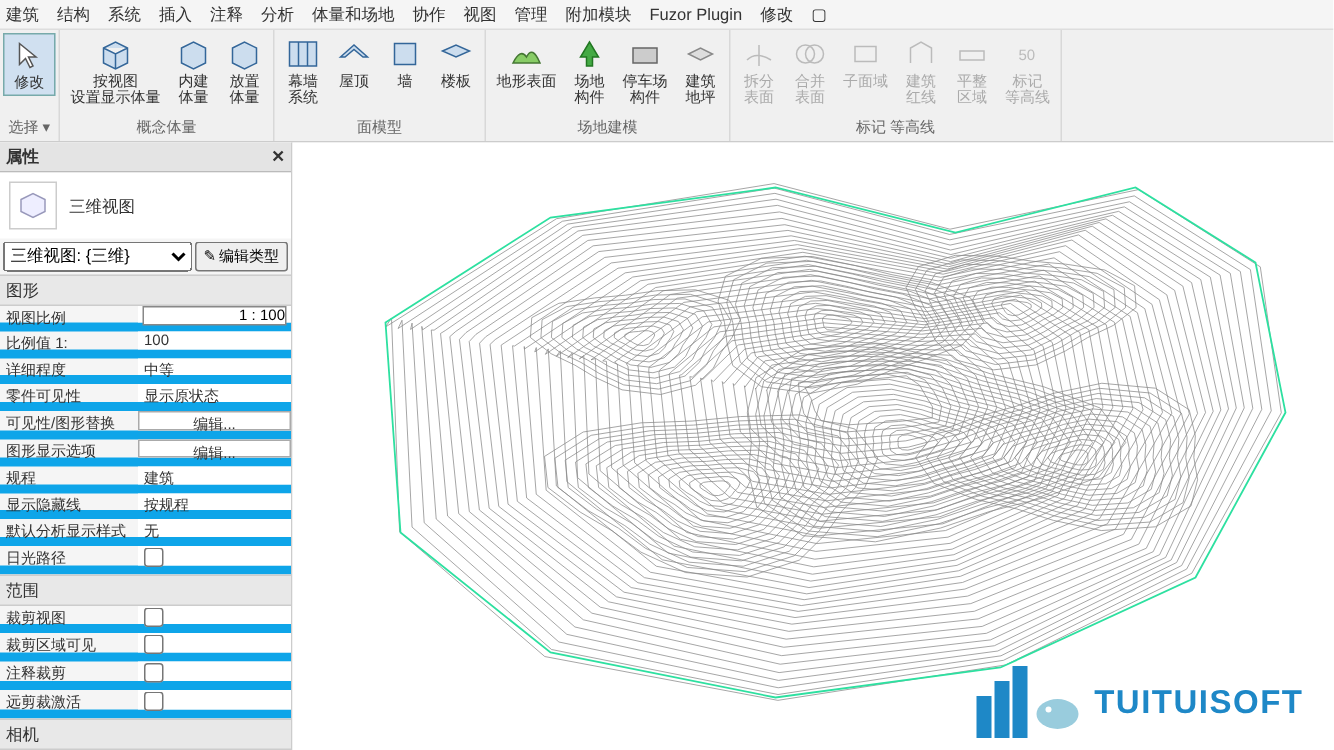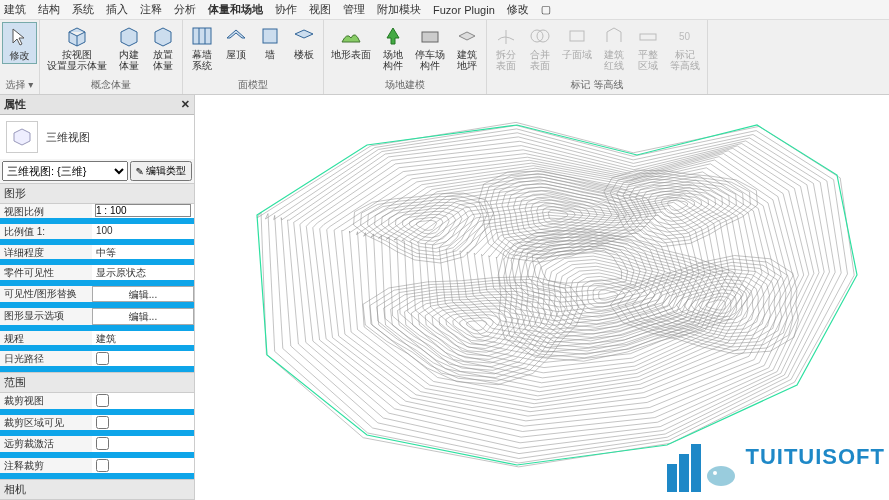--- a/index.html
+++ b/index.html
@@ -20,43 +20,43 @@
 .props-header .x { cursor:pointer; }
 .type-row { display:flex; align-items:center; padding:6px; gap:8px; background:#fff; }
 .type-ic { width:32px; height:32px; border:1px solid #ccc; display:flex; align-items:center; justify-content:center; }
 .selector-row { display:flex; padding:2px; gap:2px; }
 .selector-row select { flex:1; font-size:11px; }
 .editbtn { font-size:10px; padding:1px 4px; display:flex; align-items:center; gap:2px; cursor:pointer; }
 .prop-section { background:#e8e8e8; padding:2px 4px; font-size:11px; border-top:1px solid #ccc; border-bottom:1px solid #ccc; }
 .prop-row { display:flex; border-bottom:6px solid #0ea5e9; min-height:17px; }
 .prop-row .pl { width:92px; padding:1px 4px; font-size:10px; }
 .prop-row .pv { flex:1; padding:1px 4px; font-size:10px; background:#fff; }
-.prop-row .pv input[type=text] { width:100%; border:none; font-size:10px; outline:1px solid #888; }
+.prop-row .pv input[type=text] { width:100%; border:none; font-size:10px; outline:1px solid #888;text-align:right; }
 .prop-row .pv input[type=checkbox] { }
 .editcell { text-align:center; background:#f0f0f0; border:1px solid #aaa; font-size:10px; cursor:pointer; }
 .viewport { flex:1; position:relative; background:#fff; }
-.watermark { position:absolute; right:4px; bottom:8px; display:flex; align-items:flex-start; gap:6px; }
+.watermark { position:absolute; right:20px; bottom:8px; display:flex; align-items:center; gap:6px; }
 .wm-logo { display:flex; align-items:flex-end; gap:2px; }
 .wm-bar { width:10px; background:#1e88c7; }
 .wm-txt { color:#1e88c7; font-weight:bold; font-size:22px; letter-spacing:1px; }
 .wm-sub { color:#888; font-size:12px; }
 svg.map { width:100%; height:100%; }
 .dim { color:#aaa; }
 </style>
 </head>
 <body>
 
 <div class="menubar">
   <span>建筑</span>
   <span>结构</span>
   <span>系统</span>
   <span>插入</span>
   <span>注释</span>
   <span>分析</span>
-  <span style="font-weight:bold">体量和场地</span>
+  <span style="font-weight:normal">体量和场地</span>
   <span>协作</span>
   <span>视图</span>
   <span>管理</span>
   <span>附加模块</span>
   <span>Fuzor Plugin</span>
   <span>修改</span>
   <span>▢</span>
 </div>
 
 <div class="ribbon">
@@ -297,39 +297,47 @@
       </div>
     <div class="prop-row">
         <div class="pl">图形显示选项</div>
         <div class="pv editcell">编辑...</div>
       </div>
     <div class="prop-row">
         <div class="pl">规程</div>
         <div class="pv">建筑</div>
       </div>
     <div class="prop-row">
+        <div class="pl">显示隐藏线</div>
+        <div class="pv">按规程</div>
+      </div>
+    <div class="prop-row">
+        <div class="pl">默认分析显示样式</div>
+        <div class="pv">无</div>
+      </div>
+    <div class="prop-row">
         <div class="pl">日光路径</div>
         <div class="pv"><input type="checkbox" style=""></div>
       </div>
 
     <div class="prop-section">范围</div>
     <div class="prop-row">
         <div class="pl">裁剪视图</div>
         <div class="pv"><input type="checkbox" style=""></div>
       </div>
     <div class="prop-row">
         <div class="pl">裁剪区域可见</div>
         <div class="pv"><input type="checkbox" style=""></div>
       </div>
     <div class="prop-row">
+        <div class="pl">注释裁剪</div>
+        <div class="pv"><input type="checkbox" style=""></div>
+      </div>
+    <div class="prop-row">
         <div class="pl">远剪裁激活</div>
-        <div class="pv"><input type="checkbox" style=""></div>
-      </div>
-    <div class="prop-row">
-        <div class="pl">注释裁剪</div>
         <div class="pv"><input type="checkbox" style=""></div>
       </div>
 
     <div class="prop-section">相机</div>
 
   </div>
 
   <div class="viewport">
     <svg class="map" viewBox="0 0 690 405">
       <g id="contours" stroke="#888" stroke-width="0.5" fill="none">

